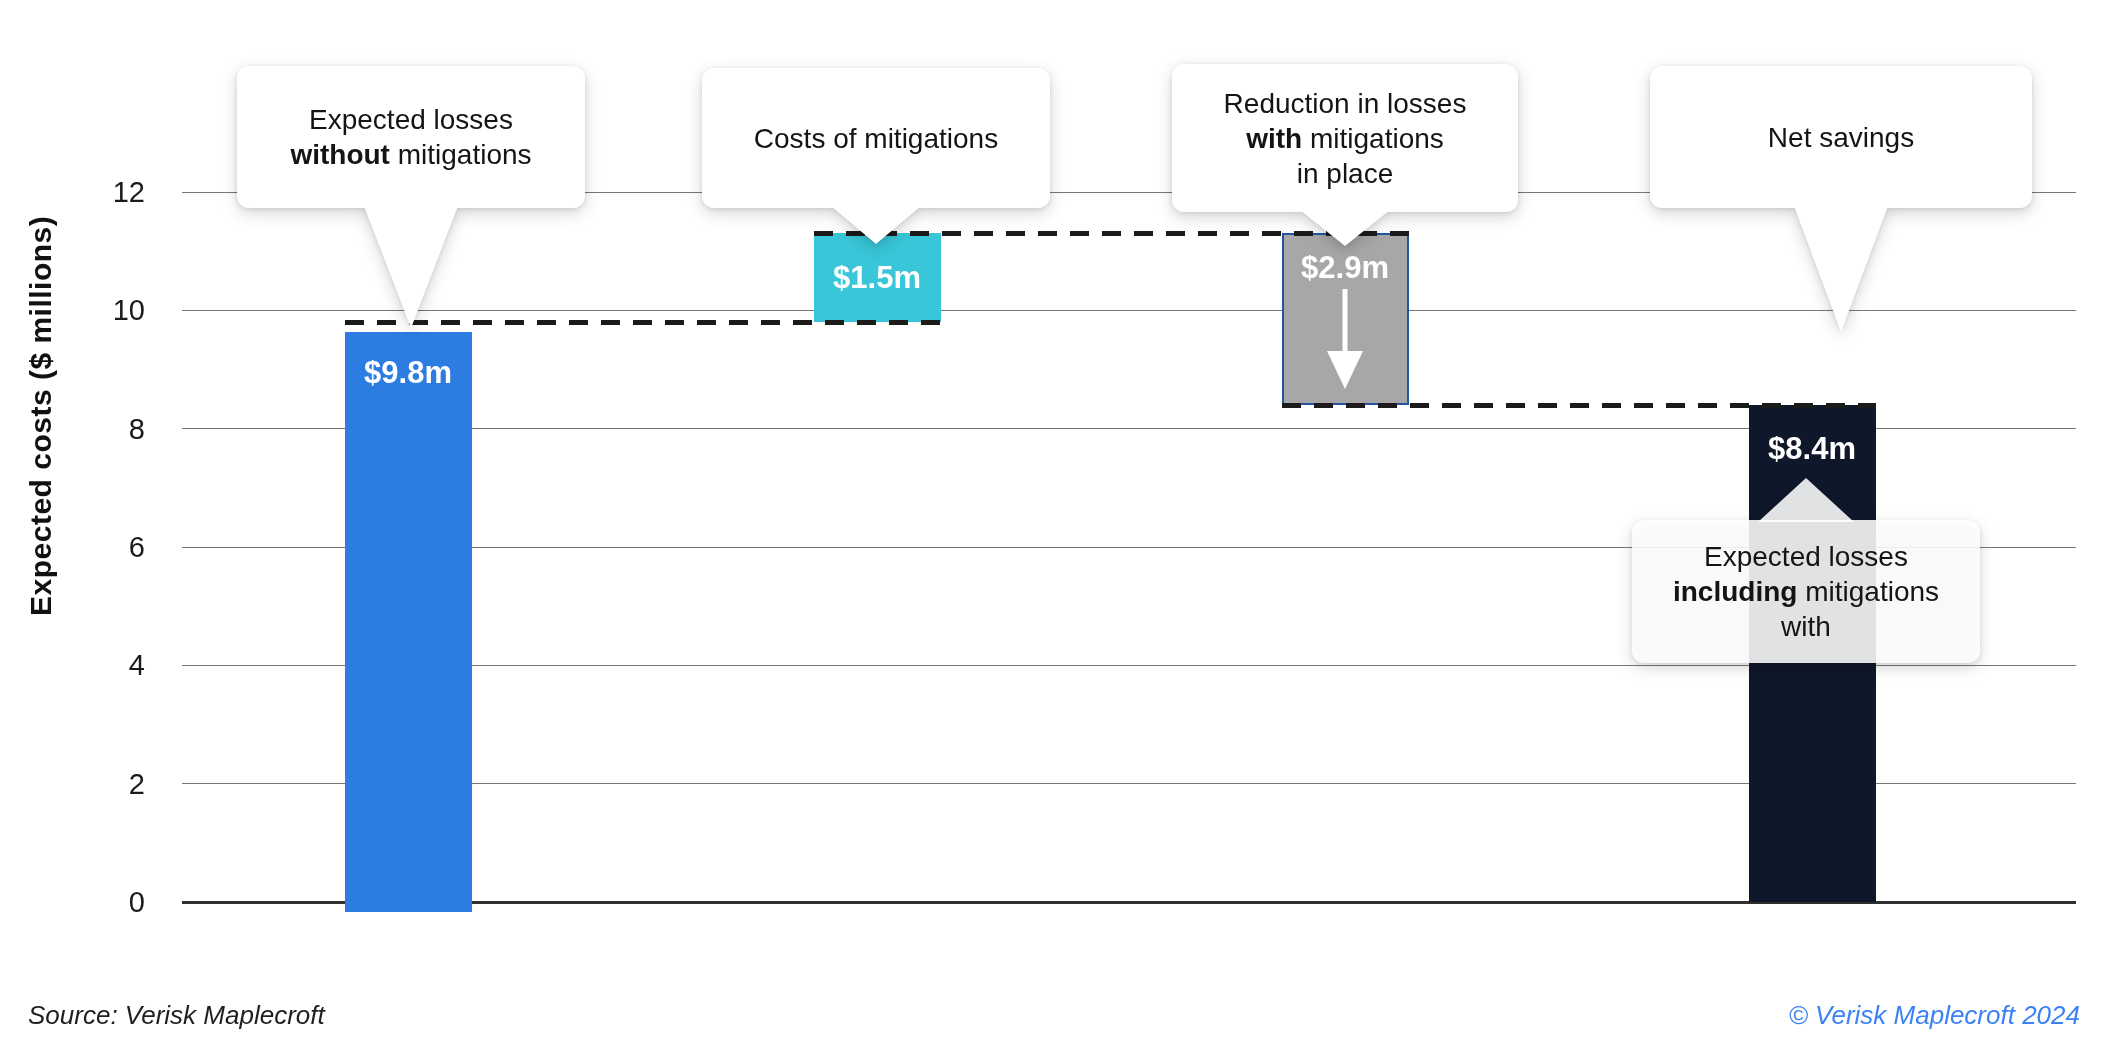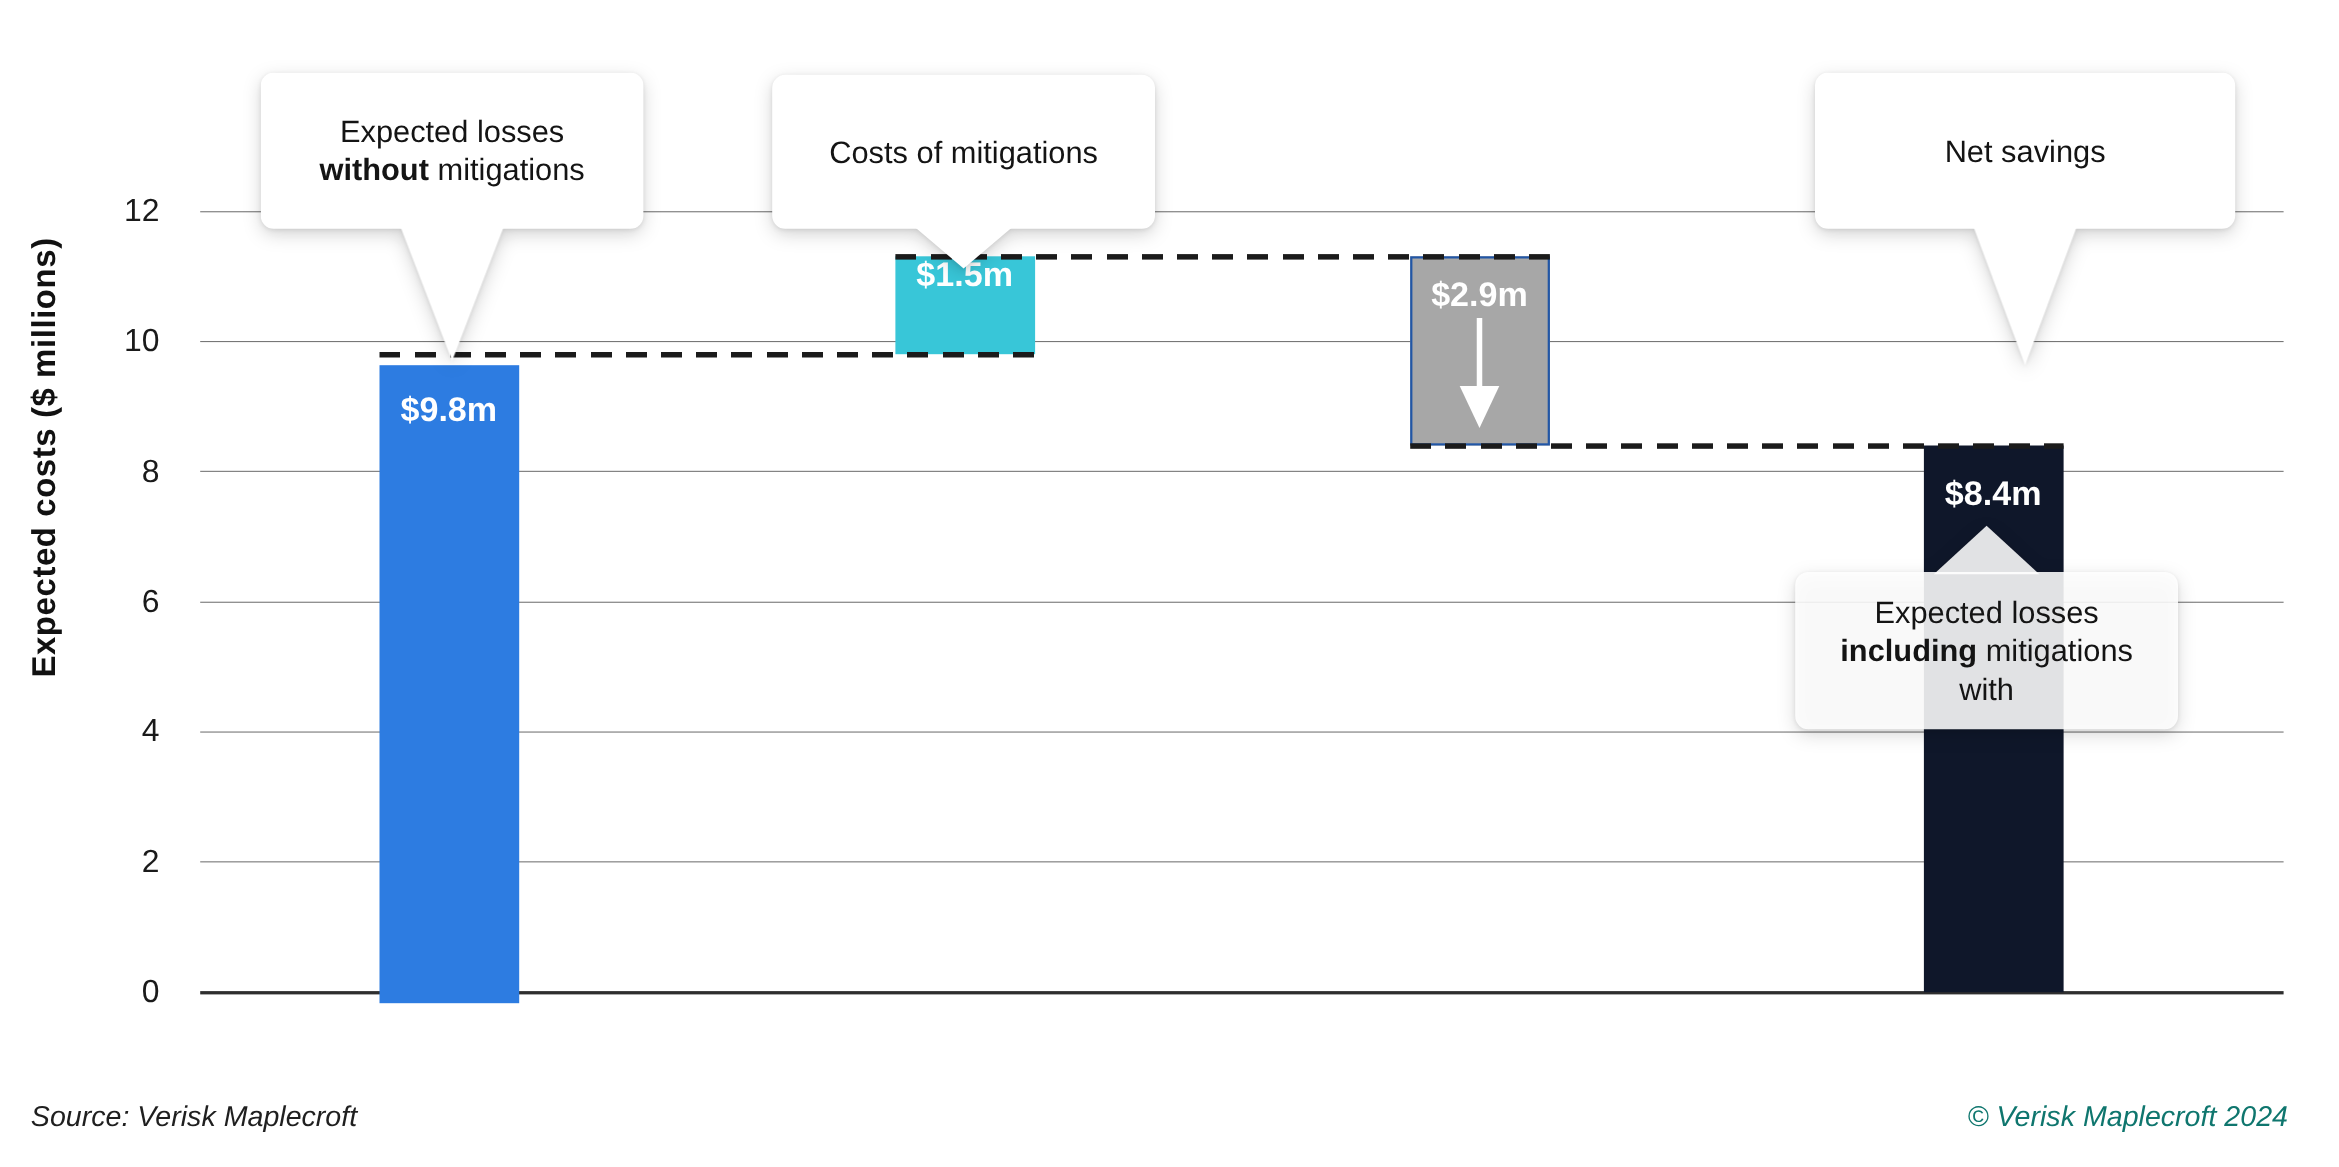--- a/index.html
+++ b/index.html
@@ -18,21 +18,21 @@
     position:absolute;left:24px;top:188px;height:455px;
     writing-mode:vertical-rl;transform:rotate(180deg);text-align:center;
     font-weight:bold;font-size:30px;color:#111;letter-spacing:.5px;z-index:10;
   }
   .bar{
     position:absolute;z-index:20;box-sizing:border-box;
     display:flex;flex-direction:column;align-items:center;justify-content:flex-start;
   }
   .bar-label{color:#fff;font-weight:bold;font-size:31px;line-height:34px;}
   .bar-without-mitigations .bar-label{margin-top:24px;}
-  .bar-costs-of-mitigations{}
+  .bar-costs-of-mitigations{justify-content:center;}
   .bar-net-savings{justify-content:center;}
   .bar-reduction-with-mitigations .bar-label{margin-top:16px;}
   .bar-including-mitigations-costs .bar-label{margin-top:27px;}
   .down-arrow{margin-top:4px;}
   .dash{position:absolute;height:5px;z-index:30;}
   
   .callout{
     position:absolute;z-index:50;
     filter:drop-shadow(0 5px 8px rgba(0,0,0,.16)) drop-shadow(0 1px 2px rgba(0,0,0,.10));
   }
@@ -52,21 +52,21 @@
   .co-3{left:1650px;top:66px;width:334px;height:142px;padding-left:48px;}
   .co-4{left:1632px;top:520px;width:348px;height:143px;}
   .co-0 .co-ptr{top:calc(100% - 2px);border-top:122px solid #fff;}
   .co-1 .co-ptr{top:calc(100% - 2px);border-top:38px solid #fff;border-left-width:45px;border-right-width:45px;}
   .co-2 .co-ptr{top:calc(100% - 2px);border-top:36px solid #fff;border-left-width:45px;border-right-width:45px;}
   .co-3 .co-ptr{top:calc(100% - 2px);border-top:126px solid #fff;}
   .co-4 .co-box{background:rgba(255,255,255,.88);}
   .co-4 .co-ptr{bottom:calc(100% - 2px);border-bottom:44px solid rgba(255,255,255,.88);border-left-width:48px;border-right-width:48px;}
   
   .source{position:absolute;left:28px;top:1000px;font-style:italic;font-size:26px;color:#1f1f1f;}
-  .copyright{position:absolute;right:46px;top:1000px;font-style:italic;font-size:26px;color:#0f766e;}
+  .copyright{position:absolute;right:46px;top:1000px;font-style:italic;font-size:26px;color:#3b82f6;}
 </style>
 </head>
 <body>
 
 <div class="page">
   <div id="chart">
     <div class="ytitle">Expected costs ($ millions)</div>
 
   <div class="gridline" style="left: 182px; width: 1894px; top: 900.5px; height: 3px; background: rgb(47, 47, 47);"></div>
       <div class="ytick" style="top: 885px;">0</div>
@@ -113,20 +113,30 @@
     <div class="co-ptr"></div>
   </div>
   <div class="callout co-1" id="co-1">
     <div class="co-box">
         <div class="co-text">
           <div class="co-line"><span>Costs of mitigations</span></div>
         </div>
       </div>
     <div class="co-ptr"></div>
   </div>
+  <div class="callout co-2" id="co-2">
+    <div class="co-box">
+        <div class="co-text">
+          <div class="co-line"><span>Reduction in losses</span></div>
+          <div class="co-line"><b>with</b><span> mitigations</span></div>
+          <div class="co-line"><span>in place</span></div>
+        </div>
+      </div>
+    <div class="co-ptr"></div>
+  </div>
   <div class="callout co-3" id="co-3">
     <div class="co-box">
         <div class="co-text">
           <div class="co-line"><span>Net savings</span></div>
         </div>
       </div>
     <div class="co-ptr"></div>
   </div>
   <div class="callout co-4" id="co-4">
     <div class="co-box">

